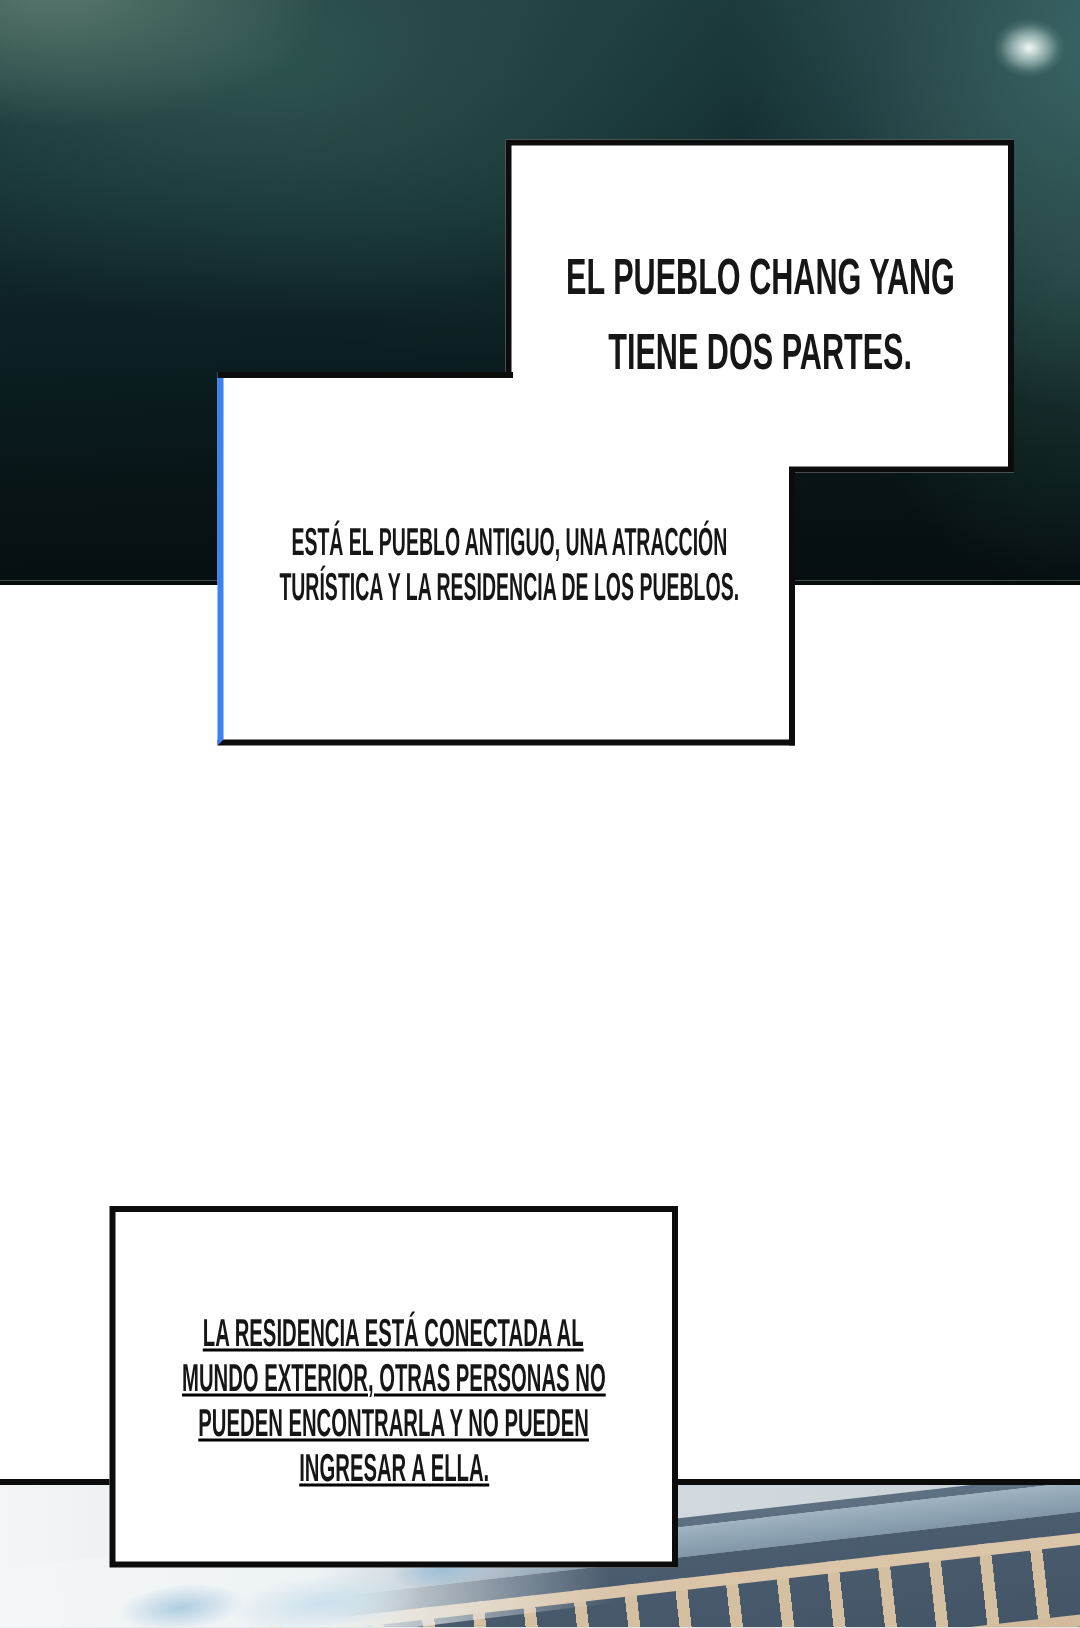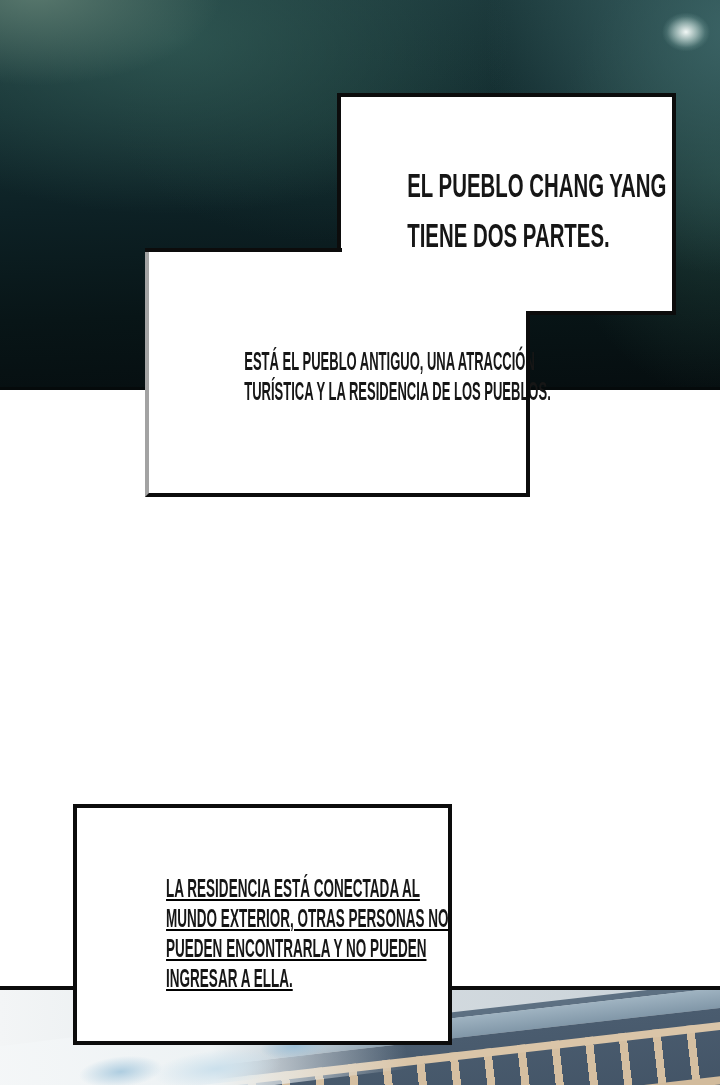--- a/index.html
+++ b/index.html
@@ -22,30 +22,30 @@
   }
   .glow{
     position:absolute;right:2px;top:6px;width:64px;height:52px;
     background:radial-gradient(closest-side,#f2f8f6 0%,rgba(220,240,235,.55) 35%,rgba(160,200,195,.18) 60%,transparent 75%);
   }
 
   
   .cap{
     position:absolute;background:#ffffff;box-sizing:border-box;
     border:4px solid #0c0c0c;display:flex;flex-direction:column;
-    justify-content:center;
+    justify-content:center;align-items:center;
   }
   .line{
     white-space:nowrap;font-weight:700;color:#161616;display:block;
   }
   .cap1{left:337px;top:93px;width:339px;height:222px;z-index:2;padding-top:11px;}
   .cap1 .line{font-size:34px;line-height:50px;transform:scaleX(.60);}
   .cap2{
     left:145px;top:248px;width:385px;height:249px;z-index:3;padding-top:10px;
-    border:none;border-left:4px solid #a3a3a3;border-bottom:4px solid #0c0c0c;
+    border:none;border-left:4px solid #3b82f6;border-bottom:4px solid #0c0c0c;
   }
   .cap2 .line{font-size:26px;line-height:30px;transform:scaleX(.50);}
   .seg{position:absolute;background:#0c0c0c;z-index:4;}
   .seg-top{left:145px;top:248px;width:197px;height:4px;}
   .seg-right{left:526px;top:311px;width:4px;height:186px;}
   .cap3{left:73px;top:804px;width:379px;height:241px;z-index:3;padding-top:16px;text-decoration:underline;}
   .cap3 .line{font-size:26px;line-height:30px;transform:scaleX(.52);}
 
   
   .building{

